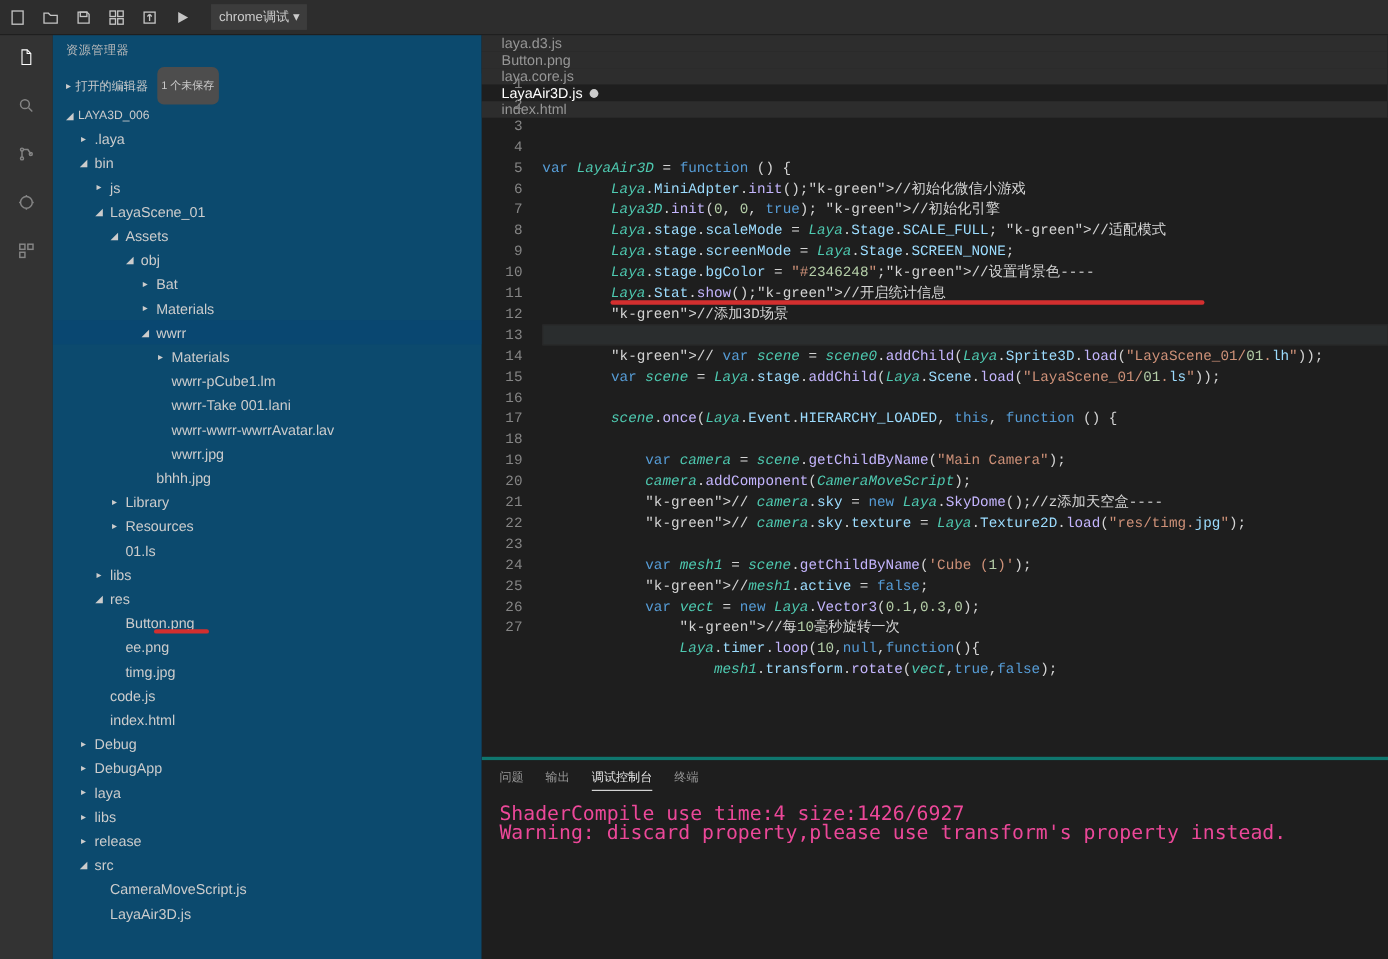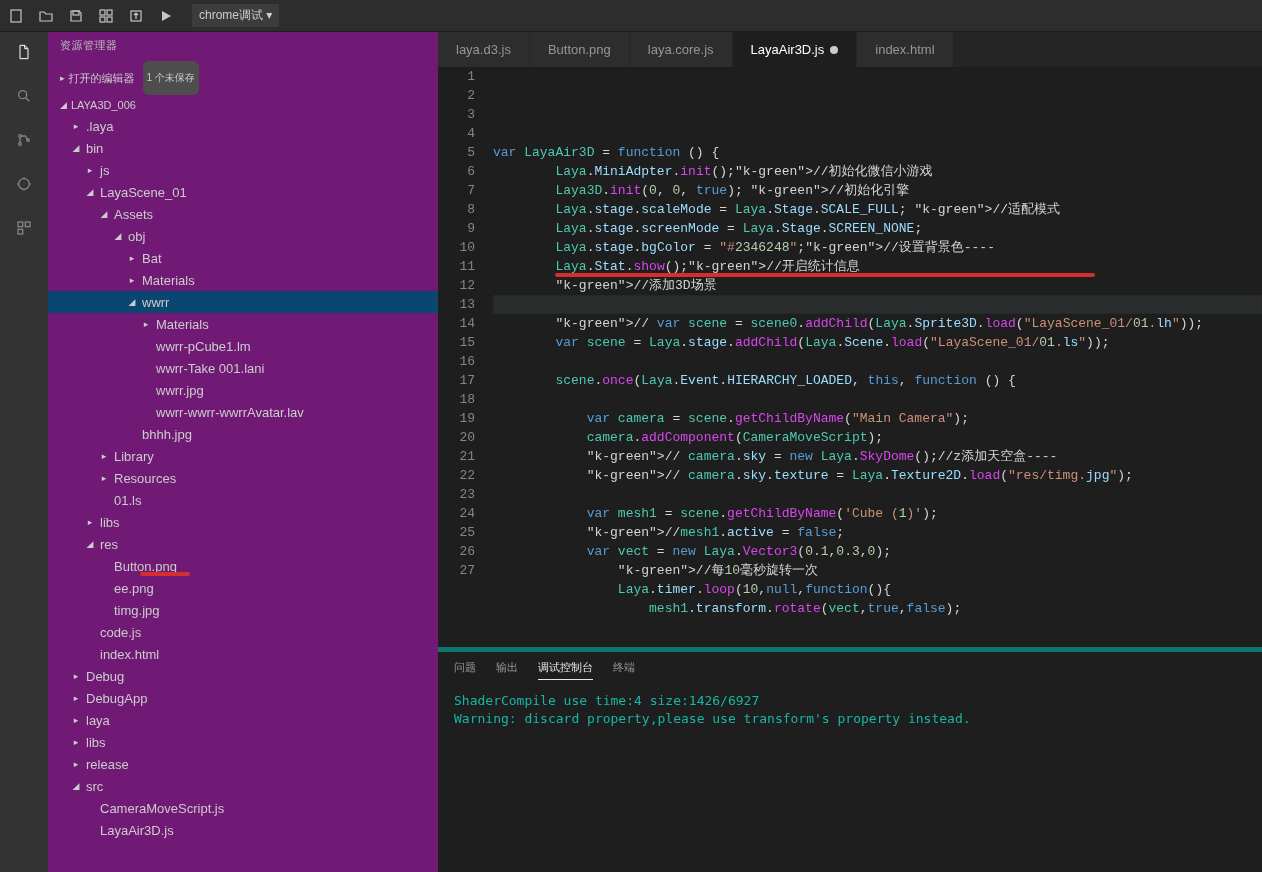--- a/index.html
+++ b/index.html
@@ -4,52 +4,52 @@
 <style>
 * { margin: 0; padding: 0; box-sizing: border-box; }
 body { background: #1e1e1e; color: #cccccc; font-family: "Segoe UI", "Microsoft YaHei", sans-serif; font-size: 13px; width: 1262px; height: 872px; overflow: hidden; }
 .toolbar { height: 32px; background: #2d2d2d; display: flex; align-items: center; padding: 0 8px; gap: 14px; border-bottom: 1px solid #1e1e1e; }
 .toolbar .icon { width: 16px; height: 16px; display: flex; align-items: center; justify-content: center; color: #c5c5c5; cursor: pointer; }
 .toolbar .dropdown { background: #3c3c3c; color: #cccccc; padding: 2px 6px; border: 1px solid #3c3c3c; font-size: 12px; margin-left: 4px; }
 .main { display: flex; height: calc(872px - 32px); }
 .activity-bar { width: 48px; background: #333333; display: flex; flex-direction: column; align-items: center; padding-top: 8px; gap: 20px; }
 .activity-bar .aitem { width: 24px; height: 24px; color: #858585; display: flex; align-items: center; justify-content: center; cursor: pointer; }
 .activity-bar .aitem.active { color: #ffffff; }
-.sidebar { width: 390px; background: #701a75; display: flex; flex-direction: column; }
+.sidebar { width: 390px; background: #0c4a6e; display: flex; flex-direction: column; }
 .sidebar-title { padding: 6px 12px; font-size: 11px; color: #bbbbbb; letter-spacing: 0.5px; }
 .section-header { padding: 2px 12px; font-size: 11px; color: #cccccc; display: flex; align-items: center; gap: 4px; }
 .section-header .chev { font-size: 9px; }
 .badge { background: #4d4d4d; color: #cccccc; font-size: 10px; padding: 10px 4px; border-radius: 6px; margin-left: 4px; }
 .tree { flex: 1; overflow-y: auto; padding: 2px 0; }
 .tree-item { display: flex; align-items: center; padding: 1px 0; height: 22px; cursor: pointer; color: #cccccc; font-size: 13px; }
 .tree-item.selected { background: #094771; }
 .tree-item .chev { font-size: 9px; width: 12px; text-align: center; color: #cccccc; }
 .tree-item .spacer { display: inline-block; }
 .editor-area { flex: 1; display: flex; flex-direction: column; background: #1e1e1e; }
-.tabs { height: 35px; background: #252526; display: flex; }
+.tabs { height: 35px; background: #252526; display: flex; flex-direction: column; }
 .tab { padding: 0 18px; display: flex; align-items: center; gap: 6px; background: #2d2d2d; color: #969696; font-size: 13px; border-right: 1px solid #252526; cursor: pointer; }
 .tab.active { background: #1e1e1e; color: #ffffff; }
 .tab .dot { width: 8px; height: 8px; border-radius: 50%; background: #cccccc; }
 .code { flex: 1; display: flex; overflow: hidden; font-family: Consolas, "Courier New", monospace; font-size: 13px; line-height: 19px; position: relative; }
 .gutter { width: 55px; text-align: right; color: #858585; padding: 0 18px 0 0; user-select: none; }
 .gutter div { height: 19px; }
 .code-content { flex: 1; white-space: pre; color: #d4d4d4; position: relative; }
 .code-content .line { height: 19px; }
 .hl-line { background: #2a2d2e; position: absolute; left: 0; right: 0; height: 19px; border: 1px solid #282828; }
 .red-underline { position: absolute; height: 4px; background: #d32f2f; border-radius: 2px; }
 .k-blue { color: #569cd6; }
-.k-cyan { color: #4ec9b0; }
+.k-cyan { color: #4ec9b0; font-style: italic; }
 .k-lightblue { color: #9cdcfe; }
-.k-yellow { color: #d946ef; }
+.k-yellow { color: #c4b5fd; }
 .k-string { color: #ce9178; }
 .k-num { color: #b5cea8; }
-.panel { height: 225px; background: #1e1e1e; border-top: 5px solid #0f766e; display: flex; flex-direction: column; }
+.panel { height: 184px; background: #1e1e1e; border-top: 3px solid #0f766e; display: flex; flex-direction: column; }
 .panel-tabs { display: flex; gap: 20px; padding: 8px 16px; font-size: 11px; color: #969696; }
 .panel-tabs .pt.active { color: #e7e7e7; border-bottom: 1px solid #e7e7e7; padding-bottom: 4px; }
-.panel-body { padding: 4px 16px; font-family: Consolas, monospace; font-size: 13px; color: #14b8a6; line-height: 18px; }
+.panel-body { padding: 4px 16px; font-family: Consolas, monospace; font-size: 18px; color: #ec4899; line-height: 18px; }
 svg { width: 16px; height: 16px; }
 </style>
 </head>
 <body>
 
 <div class="toolbar">
   <span class="icon">
       <svg viewBox="0 0 16 16" fill="none" stroke="currentColor" stroke-width="1.2">
         <rect x="3" y="2" width="10" height="12"></rect>
       </svg>
@@ -192,26 +192,26 @@
           <span style="margin-left: 4px;">wwrr-pCube1.lm</span>
         </div>
         <div class="tree-item">
           <span class="spacer" style="width: 92px;"></span>
           <span class="chev"></span>
           <span style="margin-left: 4px;">wwrr-Take 001.lani</span>
         </div>
         <div class="tree-item">
           <span class="spacer" style="width: 92px;"></span>
           <span class="chev"></span>
+          <span style="margin-left: 4px;">wwrr-wwrr-wwrrAvatar.lav</span>
+        </div>
+        <div class="tree-item">
+          <span class="spacer" style="width: 92px;"></span>
+          <span class="chev"></span>
           <span style="margin-left: 4px;">wwrr.jpg</span>
-        </div>
-        <div class="tree-item">
-          <span class="spacer" style="width: 92px;"></span>
-          <span class="chev"></span>
-          <span style="margin-left: 4px;">wwrr-wwrr-wwrrAvatar.lav</span>
         </div>
         <div class="tree-item">
           <span class="spacer" style="width: 78px;"></span>
           <span class="chev"></span>
           <span style="margin-left: 4px; text-align: center;">bhhh.jpg</span>
         </div>
         <div class="tree-item">
           <span class="spacer" style="width: 50px;"></span>
           <span class="chev">▸</span>
           <span style="margin-left: 4px;">Library</span>

